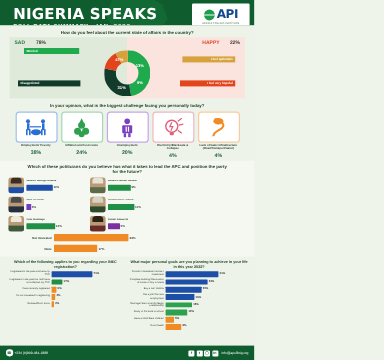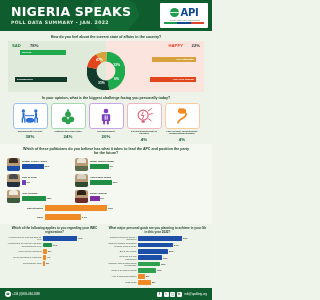--- a/index.html
+++ b/index.html
@@ -6,21 +6,21 @@
   html,body { width:212px; height:300px; }
   body {
     font-family:"Liberation Sans", sans-serif;
     background:#eef4ea;
     overflow:hidden;
     -webkit-font-smoothing:none;
   }
   .page { position:relative; width:212px; height:300px; background:#edf3e9; }
 
   
-  .header { position:relative; height:31px; background:#0f5c2e; overflow:hidden; }
+  .header { position:relative; height:21px; background:#0f5c2e; overflow:hidden; }
   .hdr-map {
     position:absolute; left:86px; top:-6px; width:56px; height:44px;
     background:#15753a; opacity:.55;
     clip-path:polygon(14% 10%,62% 4%,88% 22%,96% 50%,74% 84%,44% 96%,20% 78%,4% 44%);
   }
   .hdr-titles { position:absolute; left:11px; top:5px; }
   .hdr-title {
     color:#fff; font-size:12.5px; font-weight:bold; letter-spacing:.2px;
     line-height:13px; font-family:"DejaVu Sans", sans-serif;
   }

